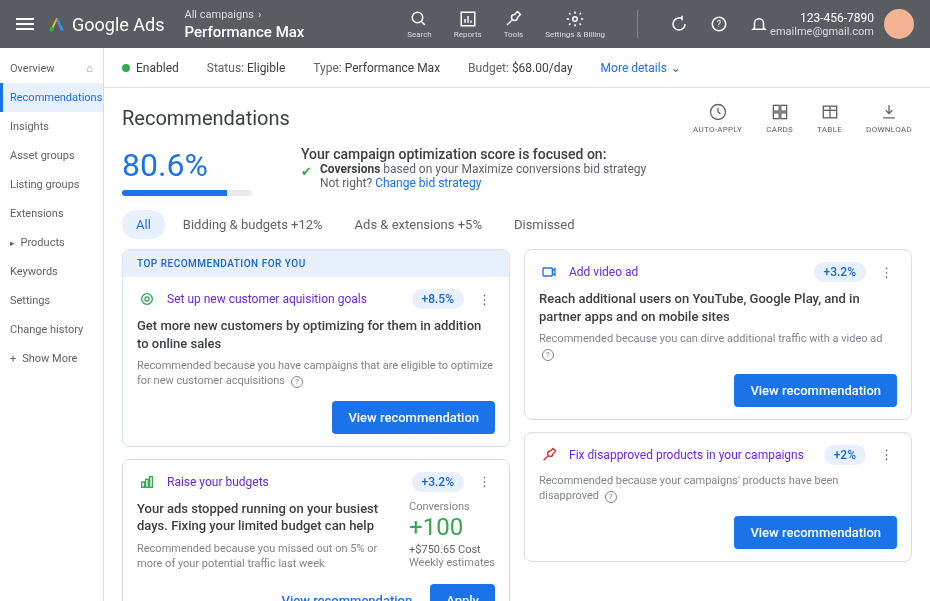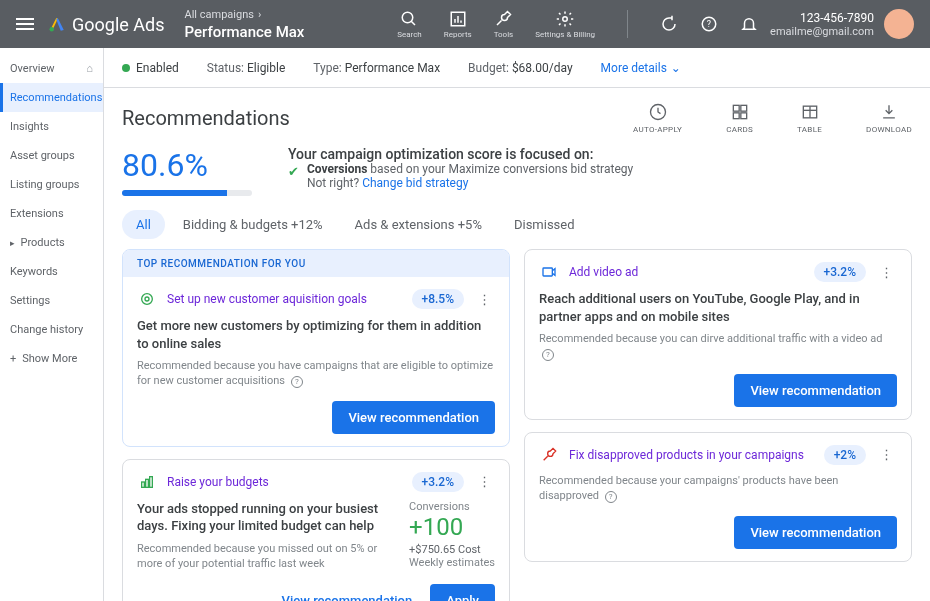--- a/index.html
+++ b/index.html
@@ -11,38 +11,38 @@
 .logo-tri{width:18px;height:18px}
 .logo-txt{font-size:18px;font-weight:400;color:#fff}
 .bc{display:flex;flex-direction:column;gap:2px}
 .bc-top{font-size:11px;color:#dadce0;display:flex;align-items:center;gap:4px}
 .bc-main{font-size:15px;font-weight:500;color:#fff}
 .spacer{flex:1}
 .hicons{display:flex;gap:22px;align-items:center}
 .hi{display:flex;flex-direction:column;align-items:center;gap:2px;color:#fff;cursor:pointer}
 .hi-lbl{font-size:8px;color:#dadce0}
 .hsep{width:1px;height:28px;background:#80868b;margin:0 10px}
-.acct{text-align:right;font-size:11px;color:#dadce0;margin-left:12px}
+.acct{text-align:right;font-size:11px;color:#dadce0;margin-left:2px}
 .acct-id{font-size:12px;color:#fff}
 .avatar{width:30px;height:30px;border-radius:50%;background:#f4b393;margin-left:10px}
 .body{display:flex;height:calc(100vh - 48px)}
 .sidebar{width:104px;background:#fff;border-right:1px solid #dadce0;padding-top:6px;overflow-y:auto}
 .navit{padding:8px 10px;font-size:11px;color:#5f6368;cursor:pointer;display:flex;align-items:center;gap:6px}
 .navit.active{background:#e8f0fe;color:#1a73e8;border-left:3px solid #1a73e8;padding-left:7px}
 .navit.ov{justify-content:space-between}
 .main{flex:1;overflow-y:auto;background:#fff}
 .statusbar{height:40px;border-bottom:1px solid #dadce0;display:flex;align-items:center;padding:0 18px;font-size:12px;color:#5f6368;gap:28px}
 .dot{width:8px;height:8px;border-radius:50%;background:#34a853;display:inline-block;margin-right:6px}
 .details{color:#1a73e8;cursor:pointer;display:flex;align-items:center;gap:4px}
 .toolbar{display:flex;align-items:center;padding:14px 18px 8px}
 .ptitle{font-size:20px;color:#3c4043}
-.actions{margin-left:auto;display:flex;gap:44px}
+.actions{margin-left:auto;display:flex;gap:24px}
 .act{display:flex;flex-direction:column;align-items:center;gap:3px;color:#5f6368;cursor:pointer}
 .act-lbl{font-size:8px;letter-spacing:.3px}
-.scorebar{padding:4px 18px 14px;display:flex;gap:36px;align-items:flex-start}
+.scorebar{padding:4px 18px 14px;display:flex;gap:49px;align-items:flex-start}
 .score{font-size:32px;color:#1a73e8;font-weight:400}
 .prog{width:130px;height:6px;background:#e8eaed;border-radius:3px;margin-top:6px;overflow:hidden}
 .prog-fill{height:100%;background:#1a73e8}
 .focus-h{font-size:14px;font-weight:500;color:#3c4043;}
 .focus-row{display:flex;gap:8px;align-items:flex-start}
 .check{color:#34a853;margin-top:2px}
 .focus-txt{font-size:12px;color:#5f6368}
 .focus-txt b{color:#3c4043}
 .link{color:#1a73e8;cursor:pointer}
 .tabs{padding:0 18px;display:flex;gap:4px;margin-bottom:10px}

